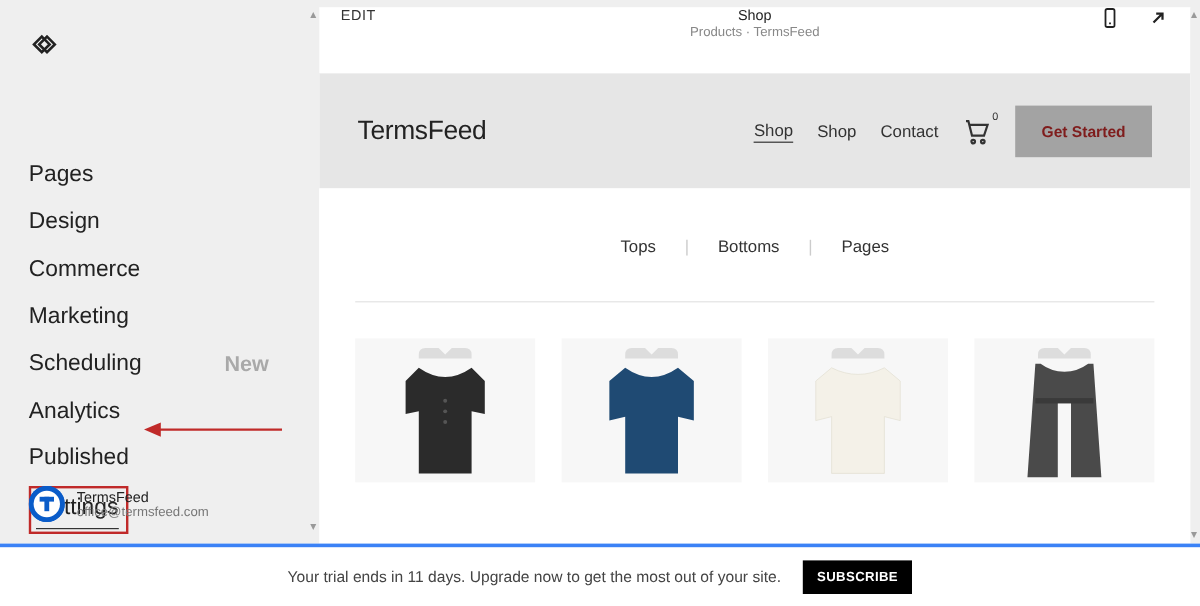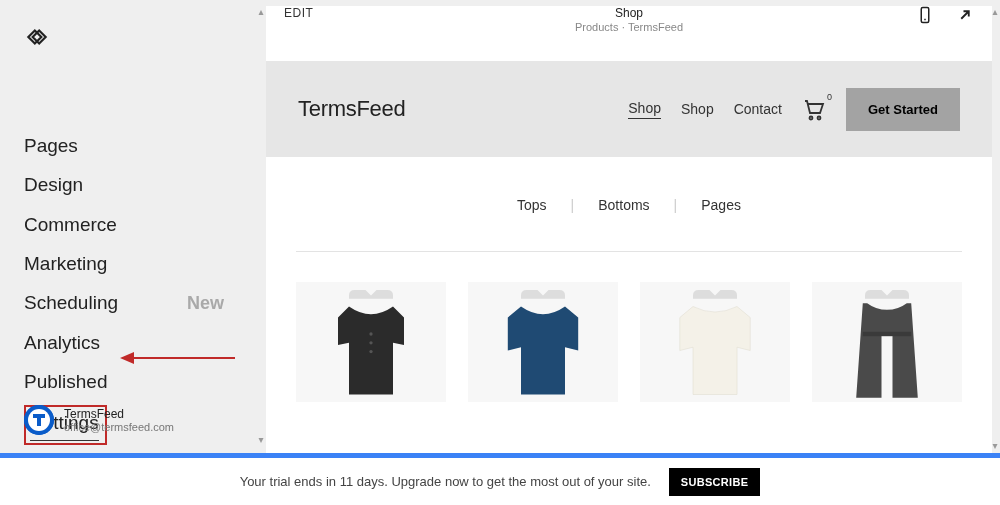--- a/index.html
+++ b/index.html
@@ -30,29 +30,29 @@
   .top-icons { margin-left: auto; display: flex; gap: 22px; align-items: center; }
   .icon-btn { width: 18px; height: 18px; cursor: pointer; }
   .preview { background: #fff; margin: 0 8px 0 6px; flex: 1; overflow: hidden; position: relative; }
   .site-header { background: #e6e6e6; height: 96px; display: flex; align-items: center; padding: 0 32px; }
   .site-name { font-size: 22px; color: #222; letter-spacing: -0.3px; }
   .site-nav { margin-left: auto; display: flex; align-items: center; gap: 20px; }
   .site-link { font-size: 14px; color: #333; cursor: pointer; }
   .site-link.active { border-bottom: 1.5px solid #333; padding-bottom: 2px; }
   .cart { position: relative; width: 24px; height: 22px; cursor: pointer; }
   .cart-count { position: absolute; top: -6px; right: -6px; font-size: 9px; color: #333; }
-  .cta { background: #a3a3a3; color: #000000; font-size: 13px; font-weight: 600; padding: 14px 22px; cursor: pointer; }
+  .cta { background: #a3a3a3; color: #7f1d1d; font-size: 13px; font-weight: 600; padding: 14px 22px; cursor: pointer; }
   .site-body { background: #ffffff; padding: 40px 30px 0; }
   .categories { display: flex; justify-content: center; gap: 24px; font-size: 14px; color: #333; margin-bottom: 38px; }
   .cat-sep { color: #ccc; }
   .hr { border: none; border-top: 1px solid #e3e3e3; margin: 0 0 30px 0; }
   .products { display: flex; gap: 22px; justify-content: center; }
   .product { width: 150px; height: 120px; background: #f7f7f7; display: flex; align-items: flex-start; justify-content: center; overflow: hidden; }
   .shirt { width: 110px; height: 110px; margin-top: 8px; }
-  .banner { position: absolute; bottom: 0; left: 0; right: 0; height: 52px; background: #fff; border-top: 5px solid #3b82f6; display: flex; align-items: center; justify-content: center; gap: 18px; }
+  .banner { position: absolute; bottom: 0; left: 0; right: 0; height: 52px; background: #fff; border-top: 3px solid #3b82f6; display: flex; align-items: center; justify-content: center; gap: 18px; }
   .banner-text { font-size: 13px; color: #444; }
   .subscribe { background: #000000; color: #fff; font-size: 11px; font-weight: 600; padding: 8px 12px; cursor: pointer; letter-spacing: 0.3px; }
   .rscroll { position:absolute; right:0; top:6px; bottom:54px; width:10px; display:flex; flex-direction:column; justify-content:space-between; align-items:center;}
 </style>
 </head>
 <body>
 
 <div class="app">
   <div class="sidebar">
     <div class="logo">

